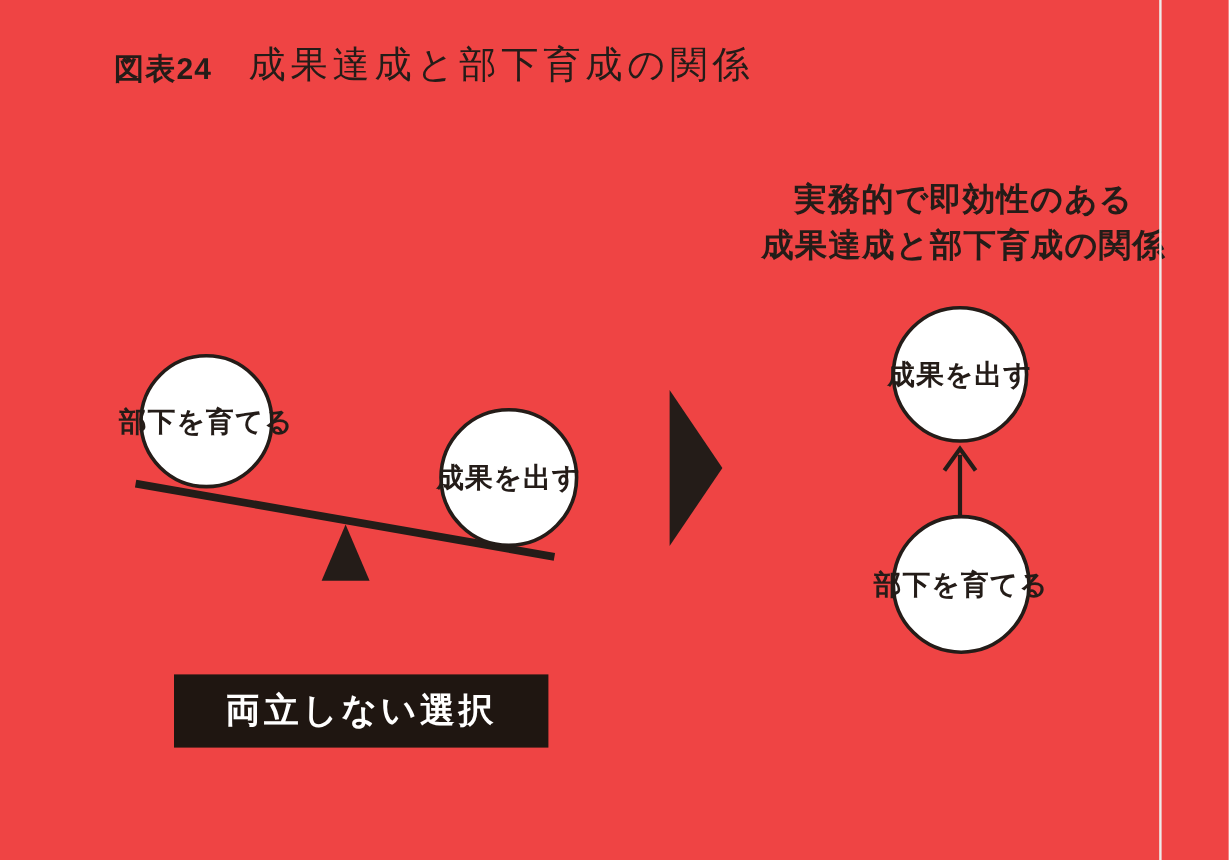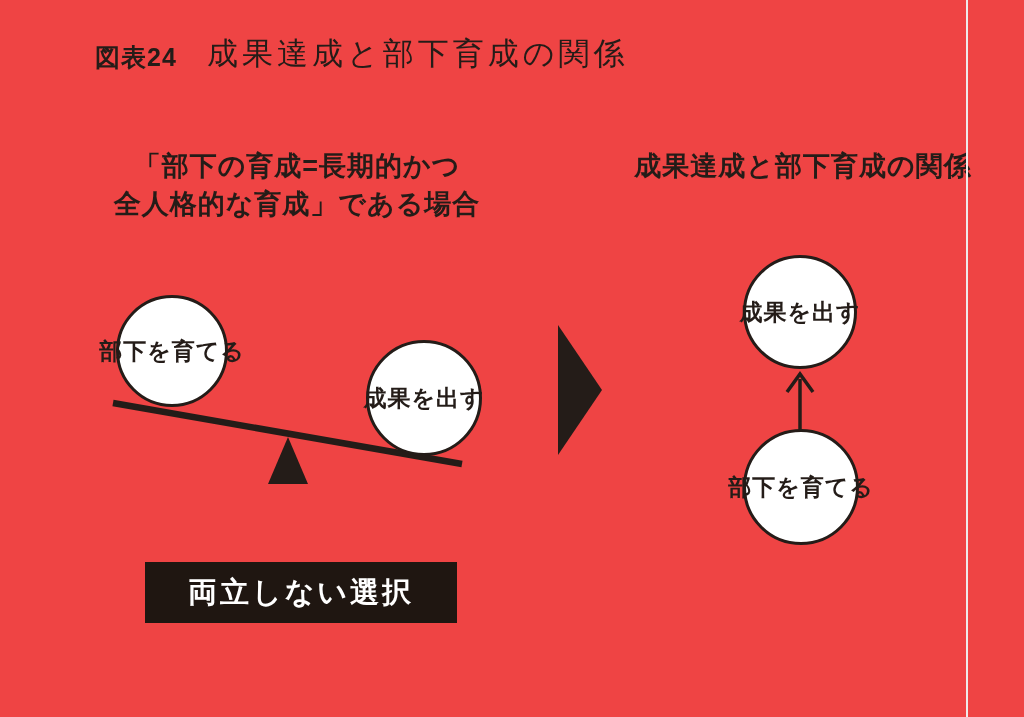--- a/index.html
+++ b/index.html
@@ -49,26 +49,23 @@
     <polygon points="558,325 602,390 558,455" fill="#241c18"></polygon>
 
     <line x1="800" y1="430" x2="800" y2="379" stroke-width="3.5" stroke="#241c18"></line>
 
     <polyline points="787,392 800,374 813,392" fill="none" stroke-width="3.5" stroke="#241c18"></polyline>
   </svg>
 
   <div class="abs fig-label">図表24</div>
   <div class="abs fig-title">成果達成と部下育成の関係</div>
 
-  <div class="abs case-heading heading-left">
-    <span>「部下の育成=長期的かつ</span>
-    <span>全人格的な育成」である場合</span>
-  </div>
 
   <div class="abs case-heading heading-right">
+    <span>実務的で即効性のある</span>
     <span>成果達成と部下育成の関係</span>
   </div>
 
   <div class="abs ball ball-a">
     <span>部下を</span>
     <span>育てる</span>
   </div>
   <div class="abs ball ball-b">
     <span>成果を</span>
     <span>出す</span>

